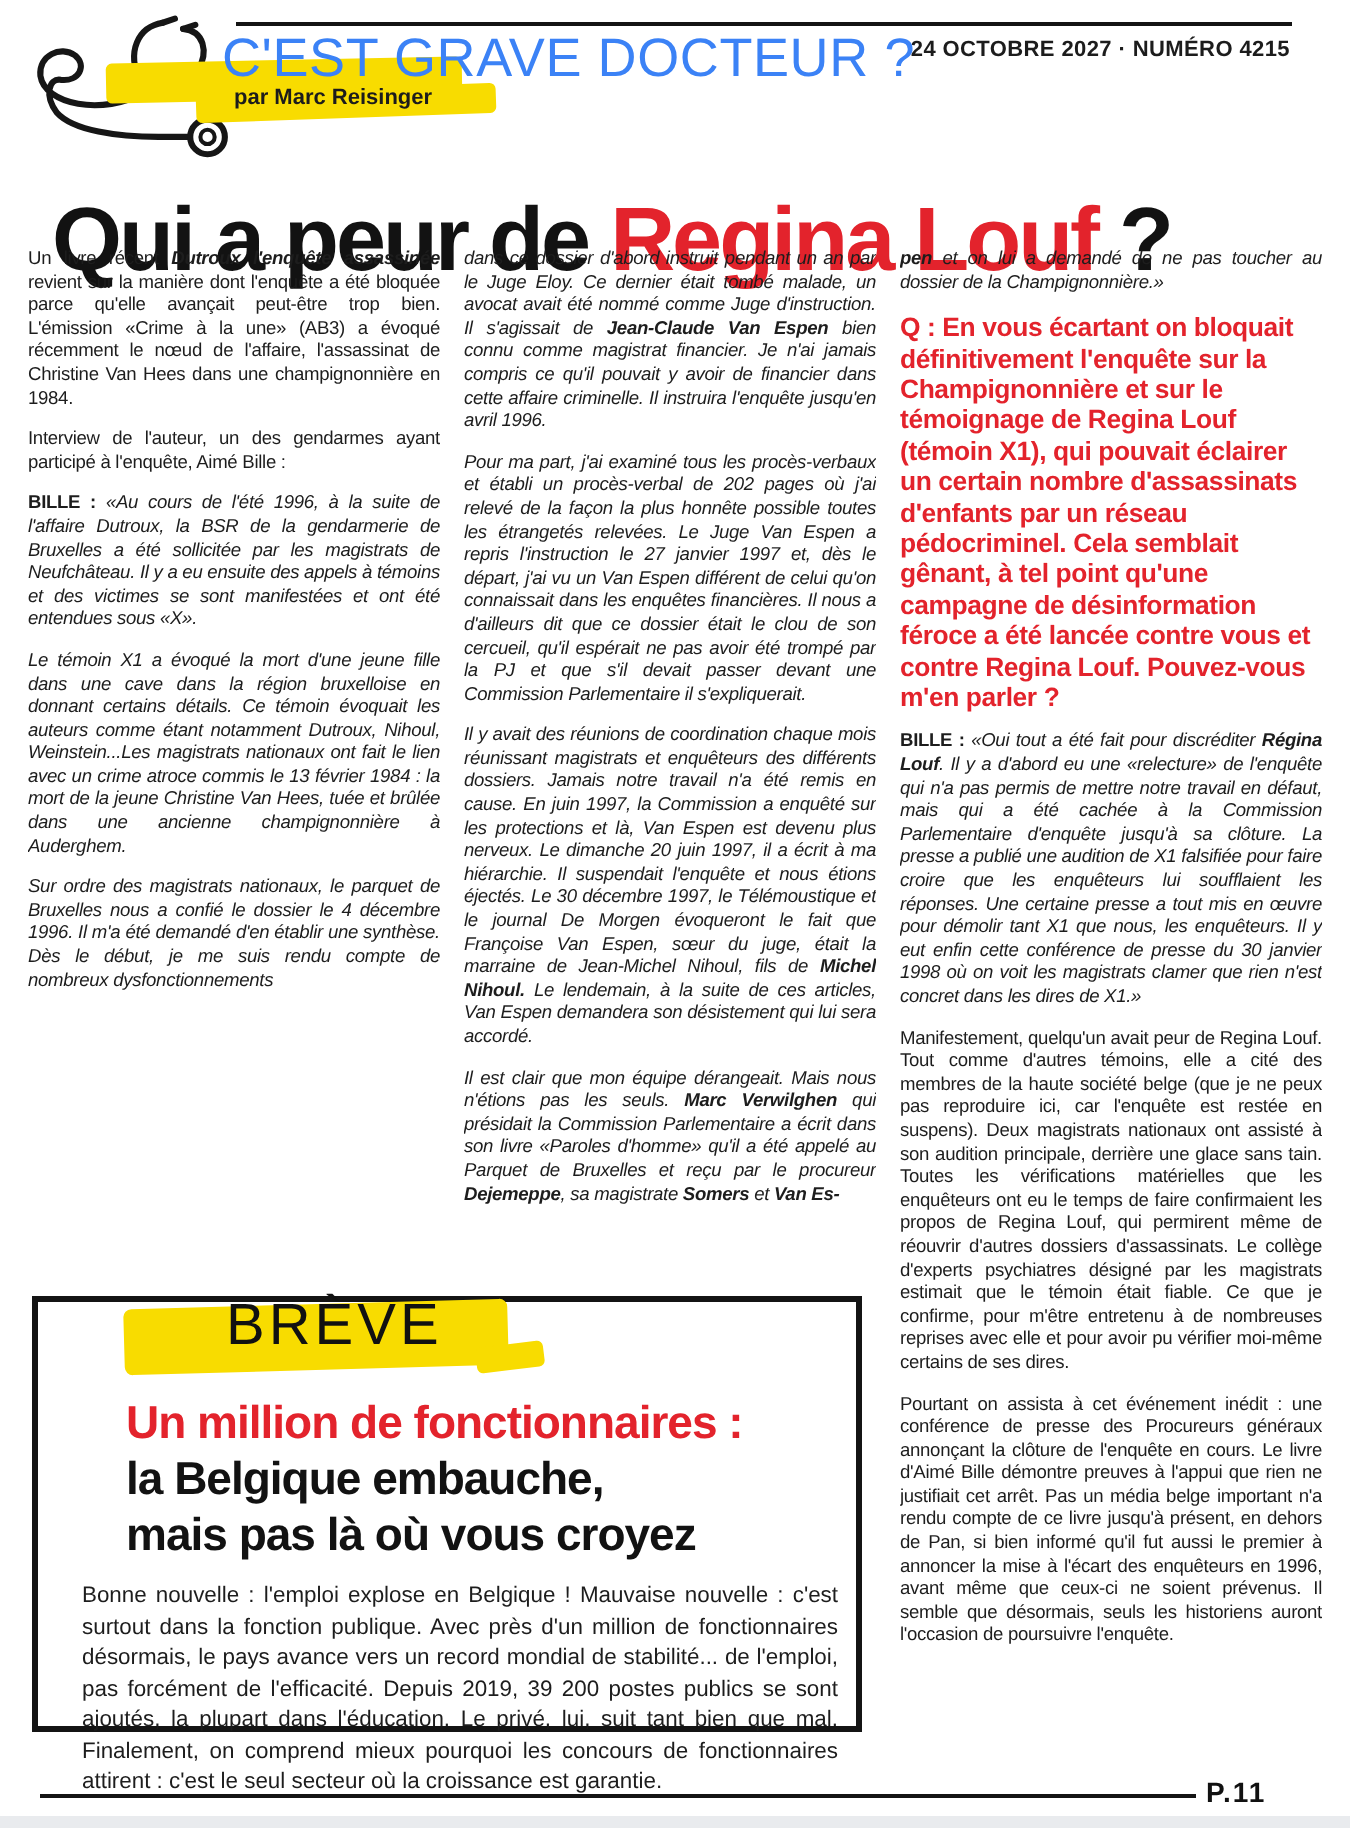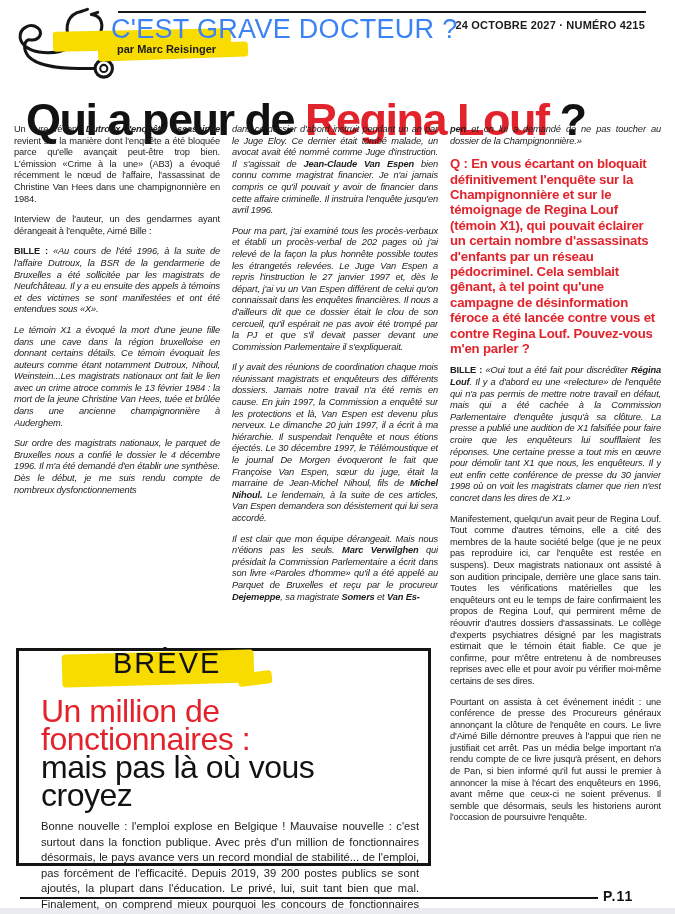--- a/index.html
+++ b/index.html
@@ -35,21 +35,21 @@
   .q3{font-size:13.2px;line-height:15.4px;margin:2px 0 12px 0;}
 
   
   .breve-box{position:absolute;left:16px;top:648px;width:415px;height:218px;border:3px solid #141414;
              background:#fff;z-index:5;box-sizing:border-box;padding:46px 18px 0 22px;}
   .breve-hl{position:absolute;left:62px;top:652px;width:192px;height:33px;background:#F8DC00;
             border-radius:4px;transform:rotate(-1.6deg);z-index:6;}
   .breve-hl-tail{position:absolute;left:238px;top:672px;width:34px;height:13px;background:#F8DC00;
             border-radius:3px;transform:rotate(-7deg);z-index:6;}
   .breve-label{position:absolute;left:113px;top:647px;font-size:29px;letter-spacing:2px;color:#111;z-index:7;}
-  .bh{font-weight:400;font-size:32px;line-height:28px;letter-spacing:-.5px;color:#121212;}
+  .bh{font-weight:700;font-size:23px;line-height:28px;letter-spacing:-.5px;color:#121212;margin-left:22px;}
   .bh-red{color:#E3232C;}
   .breve-body{margin-top:10px;width:378px;font-size:11.2px;line-height:15.5px;text-align:justify;color:#1d1d1d;}
 
   
   .footer-rule{position:absolute;left:20px;top:897px;width:578px;height:2px;background:#141414;}
   .page-num{position:absolute;left:603px;top:888px;font-size:14px;font-weight:700;letter-spacing:1px;color:#111;}
   .bottom-strip{position:absolute;left:0;top:908px;width:675px;height:6px;background:#E9EBEE;}
 </style>
 </head>
 <body>
@@ -74,21 +74,21 @@
   <div class="hl hl1"></div>
   <div class="hl hl2"></div>
   <div class="brand">C'EST GRAVE DOCTEUR ?</div>
   <div class="byline">par Marc Reisinger</div>
   <div class="issue">24 OCTOBRE 2027 · NUMÉRO 4215</div>
 
   <h1 class="title" style="margin:15px;"><span>Qui a peur de </span><span class="red">Regina Louf</span><span> ?</span></h1>
 
   <div class="col col1">
     <p><span>Un livre récent </span><span class="b i">Dutroux l'enquête assassinée</span><span> revient sur la manière dont l'enquête a été bloquée parce qu'elle avançait peut-être trop bien. L'émission «Crime à la une» (AB3) a évoqué récemment le nœud de l'affaire, l'assassinat de Christine Van Hees dans une champignonnière en 1984.</span></p>
-    <p><span>Interview de l'auteur, un des gendarmes ayant dérangeait à l'enquête, Aimé Bille :</span></p>
+    <p><span>Interview de l'auteur, un des gendarmes ayant participé à l'enquête, Aimé Bille :</span></p>
     <p><span class="b">BILLE : </span><span class="i">«Au cours de l'été 1996, à la suite de l'affaire Dutroux, la BSR de la gendarmerie de Bruxelles a été sollicitée par les magistrats de Neufchâteau. Il y a eu ensuite des appels à témoins et des victimes se sont manifestées et ont été entendues sous «X».</span></p>
     <p><span class="i">Le témoin X1 a évoqué la mort d'une jeune fille dans une cave dans la région bruxelloise en donnant certains détails. Ce témoin évoquait les auteurs comme étant notamment Dutroux, Nihoul, Weinstein...Les magistrats nationaux ont fait le lien avec un crime atroce commis le 13 février 1984 : la mort de la jeune Christine Van Hees, tuée et brûlée dans une ancienne champignonnière à Auderghem.</span></p>
     <p><span class="i">Sur ordre des magistrats nationaux, le parquet de Bruxelles nous a confié le dossier le 4 décembre 1996. Il m'a été demandé d'en établir une synthèse. Dès le début, je me suis rendu compte de nombreux dysfonctionnements</span></p>
   </div>
 
   <div class="col col2">
     <p><span class="i">dans ce dossier d'abord instruit pendant un an par le Juge Eloy. Ce dernier était tombé malade, un avocat avait été nommé comme Juge d'instruction. Il s'agissait de </span><span class="b i">Jean-Claude Van Espen</span><span class="i"> bien connu comme magistrat financier. Je n'ai jamais compris ce qu'il pouvait y avoir de financier dans cette affaire criminelle. Il instruira l'enquête jusqu'en avril 1996.</span></p>
     <p><span class="i">Pour ma part, j'ai examiné tous les procès-verbaux et établi un procès-verbal de 202 pages où j'ai relevé de la façon la plus honnête possible toutes les étrangetés relevées. Le Juge Van Espen a repris l'instruction le 27 janvier 1997 et, dès le départ, j'ai vu un Van Espen différent de celui qu'on connaissait dans les enquêtes financières. Il nous a d'ailleurs dit que ce dossier était le clou de son cercueil, qu'il espérait ne pas avoir été trompé par la PJ et que s'il devait passer devant une Commission Parlementaire il s'expliquerait.</span></p>
     <p><span class="i">Il y avait des réunions de coordination chaque mois réunissant magistrats et enquêteurs des différents dossiers. Jamais notre travail n'a été remis en cause. En juin 1997, la Commission a enquêté sur les protections et là, Van Espen est devenu plus nerveux. Le dimanche 20 juin 1997, il a écrit à ma hiérarchie. Il suspendait l'enquête et nous étions éjectés. Le 30 décembre 1997, le Télémoustique et le journal De Morgen évoqueront le fait que Françoise Van Espen, sœur du juge, était la marraine de Jean-Michel Nihoul, fils de </span><span class="b i">Michel Nihoul.</span><span class="i"> Le lendemain, à la suite de ces articles, Van Espen demandera son désistement qui lui sera accordé.</span></p>
     <p><span class="i">Il est clair que mon équipe dérangeait. Mais nous n'étions pas les seuls. </span><span class="b i">Marc Verwilghen</span><span class="i"> qui présidait la Commission Parlementaire a écrit dans son livre «Paroles d'homme» qu'il a été appelé au Parquet de Bruxelles et reçu par le procureur </span><span class="b i">Dejemeppe</span><span class="i">, sa magistrate </span><span class="b i">Somers</span><span class="i"> et </span><span class="b i">Van Es-</span></p>
@@ -97,20 +97,21 @@
   <div class="col col3">
     <p><span class="b i">pen</span><span class="i"> et on lui a demandé de ne pas toucher au dossier de la Champignonnière.»</span></p>
     <p class="question q3"><span>Q : En vous écartant on bloquait définitivement l'enquête sur la Champignonnière et sur le témoignage de Regina Louf (témoin X1), qui pouvait éclairer un certain nombre d'assassinats d'enfants par un réseau pédocriminel. Cela semblait gênant, à tel point qu'une campagne de désinformation féroce a été lancée contre vous et contre Regina Louf. Pouvez-vous m'en parler ?</span></p>
     <p><span class="b">BILLE : </span><span class="i">«Oui tout a été fait pour discréditer </span><span class="b i">Régina Louf</span><span class="i">. Il y a d'abord eu une «relecture» de l'enquête qui n'a pas permis de mettre notre travail en défaut, mais qui a été cachée à la Commission Parlementaire d'enquête jusqu'à sa clôture. La presse a publié une audition de X1 falsifiée pour faire croire que les enquêteurs lui soufflaient les réponses. Une certaine presse a tout mis en œuvre pour démolir tant X1 que nous, les enquêteurs. Il y eut enfin cette conférence de presse du 30 janvier 1998 où on voit les magistrats clamer que rien n'est concret dans les dires de X1.»</span></p>
     <p><span>Manifestement, quelqu'un avait peur de Regina Louf. Tout comme d'autres témoins, elle a cité des membres de la haute société belge (que je ne peux pas reproduire ici, car l'enquête est restée en suspens). Deux magistrats nationaux ont assisté à son audition principale, derrière une glace sans tain. Toutes les vérifications matérielles que les enquêteurs ont eu le temps de faire confirmaient les propos de Regina Louf, qui permirent même de réouvrir d'autres dossiers d'assassinats. Le collège d'experts psychiatres désigné par les magistrats estimait que le témoin était fiable. Ce que je confirme, pour m'être entretenu à de nombreuses reprises avec elle et pour avoir pu vérifier moi-même certains de ses dires.</span></p>
     <p><span>Pourtant on assista à cet événement inédit : une conférence de presse des Procureurs généraux annonçant la clôture de l'enquête en cours. Le livre d'Aimé Bille démontre preuves à l'appui que rien ne justifiait cet arrêt. Pas un média belge important n'a rendu compte de ce livre jusqu'à présent, en dehors de Pan, si bien informé qu'il fut aussi le premier à annoncer la mise à l'écart des enquêteurs en 1996, avant même que ceux-ci ne soient prévenus. Il semble que désormais, seuls les historiens auront l'occasion de poursuivre l'enquête.</span></p>
   </div>
 
   <div class="breve-box">
     <div class="bh bh-red">Un million de fonctionnaires :</div>
+    <div class="bh">la Belgique embauche,</div>
     <div class="bh">mais pas là où vous croyez</div>
     <div class="breve-body">Bonne nouvelle : l'emploi explose en Belgique ! Mauvaise nouvelle : c'est surtout dans la fonction publique. Avec près d'un million de fonctionnaires désormais, le pays avance vers un record mondial de stabilité... de l'emploi, pas forcément de l'efficacité. Depuis 2019, 39 200 postes publics se sont ajoutés, la plupart dans l'éducation. Le privé, lui, suit tant bien que mal. Finalement, on comprend mieux pourquoi les concours de fonctionnaires attirent : c'est le seul secteur où la croissance est garantie.</div>
   </div>
   <div class="breve-hl"></div>
   <div class="breve-hl-tail"></div>
   <div class="breve-label">BRÈVE</div>
 
   <div class="footer-rule"></div>
   <div class="page-num">P.11</div>
   <div class="bottom-strip"></div>

